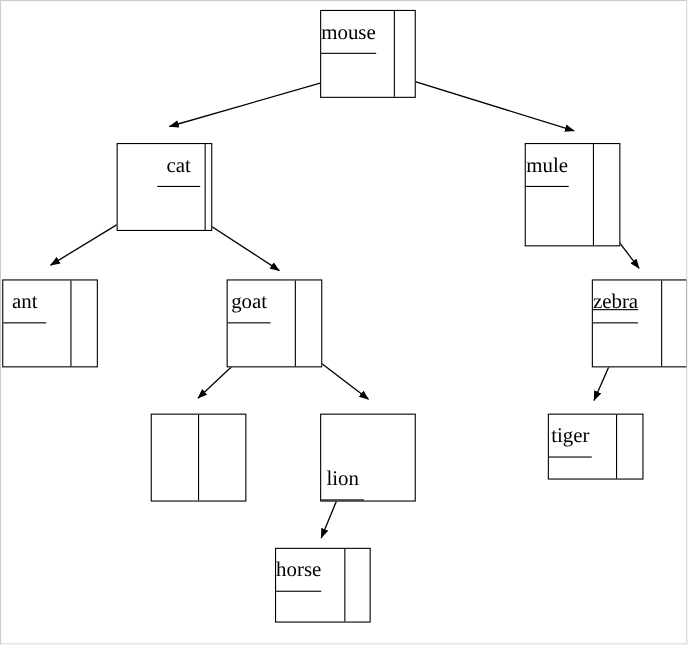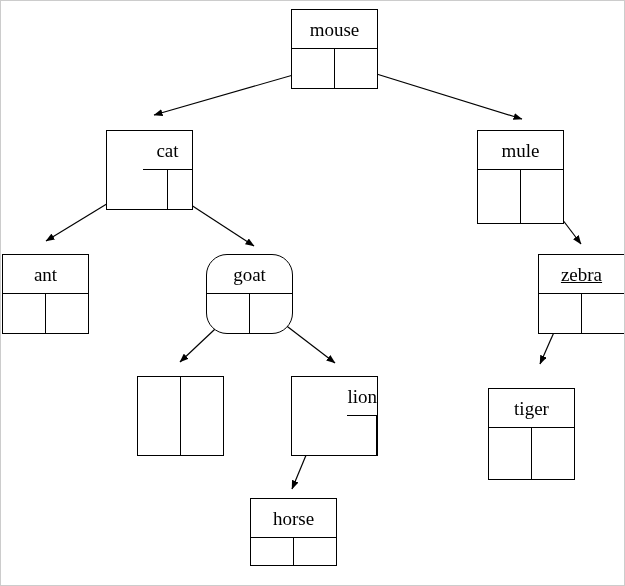--- a/index.html
+++ b/index.html
@@ -24,21 +24,21 @@
     width: 625px;
     height: 586px;
     pointer-events: none;
   }
   .node {
     position: absolute;
     box-sizing: border-box;
     border: 1px solid #000000;
     background: #ffffff;
     display: flex;
-    flex-direction: column;
+    flex-direction: row;
   }
   .node-label {
     flex: 0 0 39px;
     height: 39px;
     display: flex;
     align-items: center;
     justify-content: center;
     font-size: 19px;
     color: #000000;
     line-height: 1;
@@ -104,21 +104,21 @@
           <div class="ptr ptr-right"></div>
         </div>
       </div>
       <div class="node" style="left: 1px; top: 253px; width: 87px; height: 80px;">
         <div class="node-label">ant</div>
         <div class="node-pointers">
           <div class="ptr ptr-left"></div>
           <div class="ptr ptr-right"></div>
         </div>
       </div>
-      <div class="node" style="left: 205px; top: 253px; width: 87px; height: 80px; border-radius: 21px;">
+      <div class="node" style="left: 205px; top: 253px; width: 87px; height: 80px;">
         <div class="node-label">goat</div>
         <div class="node-pointers">
           <div class="ptr ptr-left"></div>
           <div class="ptr ptr-right"></div>
         </div>
       </div>
       <div class="node" style="left: 537px; top: 253px; width: 87px; height: 80px; text-decoration: underline;">
         <div class="node-label">zebra</div>
         <div class="node-pointers">
           <div class="ptr ptr-left"></div>
@@ -131,21 +131,21 @@
           <div class="ptr ptr-right"></div>
         </div>
       </div>
       <div class="node" style="left: 290px; top: 375px; width: 87px; height: 80px; align-items: flex-end;">
         <div class="node-label">lion</div>
         <div class="node-pointers">
           <div class="ptr ptr-left"></div>
           <div class="ptr ptr-right"></div>
         </div>
       </div>
-      <div class="node" style="left: 487px; top: 375px; width: 87px; height: 92px; margin-top: 12px;">
+      <div class="node" style="left: 497px; top: 375px; width: 87px; height: 60px;">
         <div class="node-label">tiger</div>
         <div class="node-pointers">
           <div class="ptr ptr-left"></div>
           <div class="ptr ptr-right"></div>
         </div>
       </div>
       <div class="node" style="left: 249px; top: 497px; width: 87px; height: 68px; text-align: center;">
         <div class="node-label">horse</div>
         <div class="node-pointers">
           <div class="ptr ptr-left"></div>

